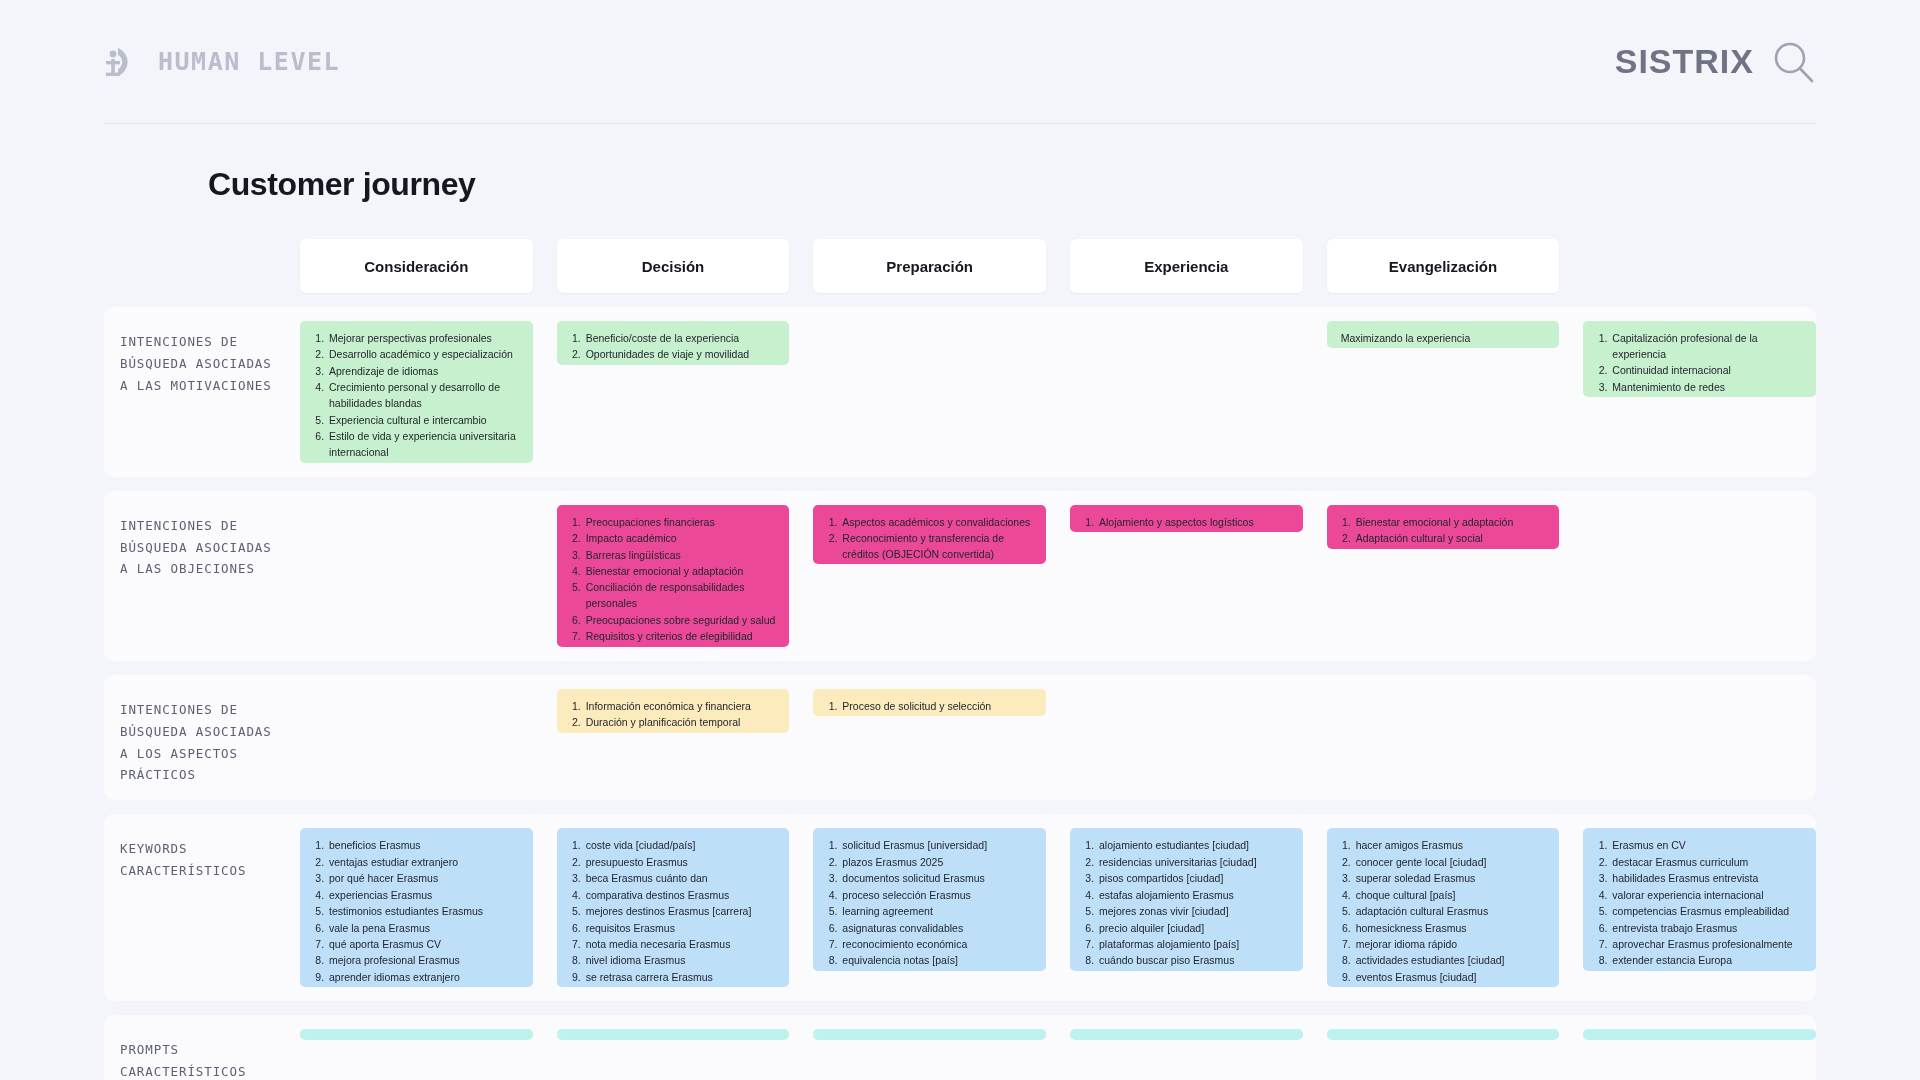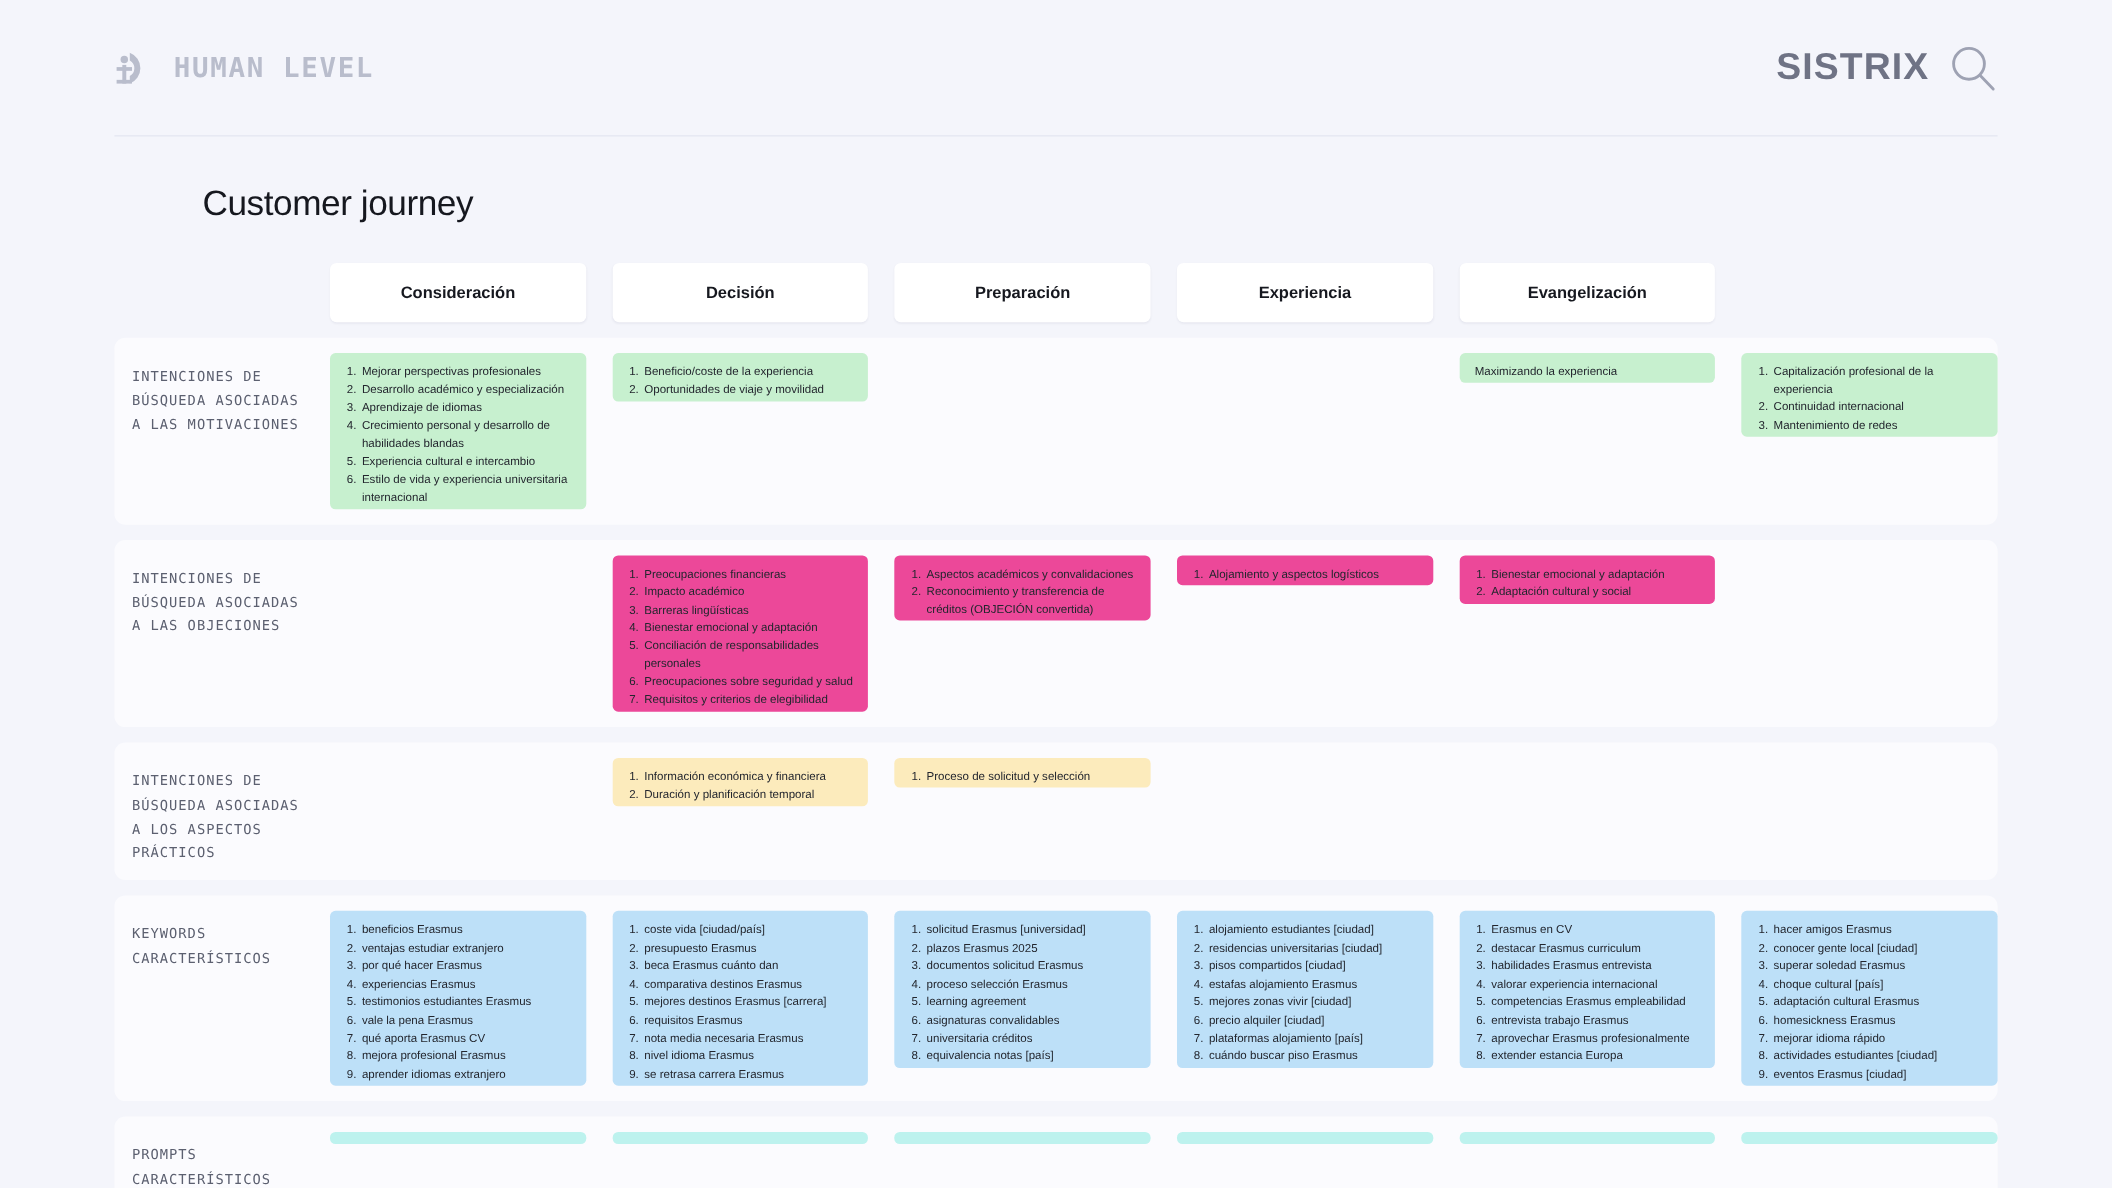--- a/index.html
+++ b/index.html
@@ -39,24 +39,24 @@
   .sx-glass { width: 46px; height: 46px; }
 
   
   .board {
     position: relative;
     margin: 0 104px;
     padding-top: 42px;
   }
   .page-title {
     font-size: 32px;
-    font-weight: normal;
+    font-weight: bold;
     color: #16181f;
     letter-spacing: -0.4px;
-    margin-left: 80px;
+    margin-left: 104px;
     margin-bottom: 36px;
   }
 
   
   .grid { position: relative; }
   .row {
     display: grid;
     grid-template-columns: 172px repeat(6, 1fr);
     column-gap: 24px;
   }
@@ -304,61 +304,61 @@
               </ol>
             </div>
             <div class="card c-blue">
               <ol>
                 <li>solicitud Erasmus [universidad]</li>
                 <li>plazos Erasmus 2025</li>
                 <li>documentos solicitud Erasmus</li>
                 <li>proceso selección Erasmus</li>
                 <li>learning agreement</li>
                 <li>asignaturas convalidables</li>
-                <li>universitaria créditos</li>
+                <li>reconocimiento económica</li>
                 <li>equivalencia notas [país]</li>
               </ol>
             </div>
             <div class="card c-blue">
               <ol>
                 <li>alojamiento estudiantes [ciudad]</li>
                 <li>residencias universitarias [ciudad]</li>
                 <li>pisos compartidos [ciudad]</li>
                 <li>estafas alojamiento Erasmus</li>
                 <li>mejores zonas vivir [ciudad]</li>
                 <li>precio alquiler [ciudad]</li>
                 <li>plataformas alojamiento [país]</li>
                 <li>cuándo buscar piso Erasmus</li>
-              </ol>
-            </div>
-            <div class="card c-blue">
-              <ol>
-                <li>Erasmus en CV</li>
-                <li>destacar Erasmus curriculum</li>
-                <li>habilidades Erasmus entrevista</li>
-                <li>valorar experiencia internacional</li>
-                <li>competencias Erasmus empleabilidad</li>
-                <li>entrevista trabajo Erasmus</li>
-                <li>aprovechar Erasmus profesionalmente</li>
-                <li>extender estancia Europa</li>
               </ol>
             </div>
             <div class="card c-blue">
               <ol>
                 <li>hacer amigos Erasmus</li>
                 <li>conocer gente local [ciudad]</li>
                 <li>superar soledad Erasmus</li>
                 <li>choque cultural [país]</li>
                 <li>adaptación cultural Erasmus</li>
                 <li>homesickness Erasmus</li>
                 <li>mejorar idioma rápido</li>
                 <li>actividades estudiantes [ciudad]</li>
                 <li>eventos Erasmus [ciudad]</li>
               </ol>
             </div>
+            <div class="card c-blue">
+              <ol>
+                <li>Erasmus en CV</li>
+                <li>destacar Erasmus curriculum</li>
+                <li>habilidades Erasmus entrevista</li>
+                <li>valorar experiencia internacional</li>
+                <li>competencias Erasmus empleabilidad</li>
+                <li>entrevista trabajo Erasmus</li>
+                <li>aprovechar Erasmus profesionalmente</li>
+                <li>extender estancia Europa</li>
+              </ol>
+            </div>
           </div>
         </div>
         <div class="band">
           <div class="row">
             <div class="row-label">PROMPTS
 CARACTERÍSTICOS</div>
             <div class="card c-teal"></div>
             <div class="card c-teal"></div>
             <div class="card c-teal"></div>
             <div class="card c-teal"></div>

